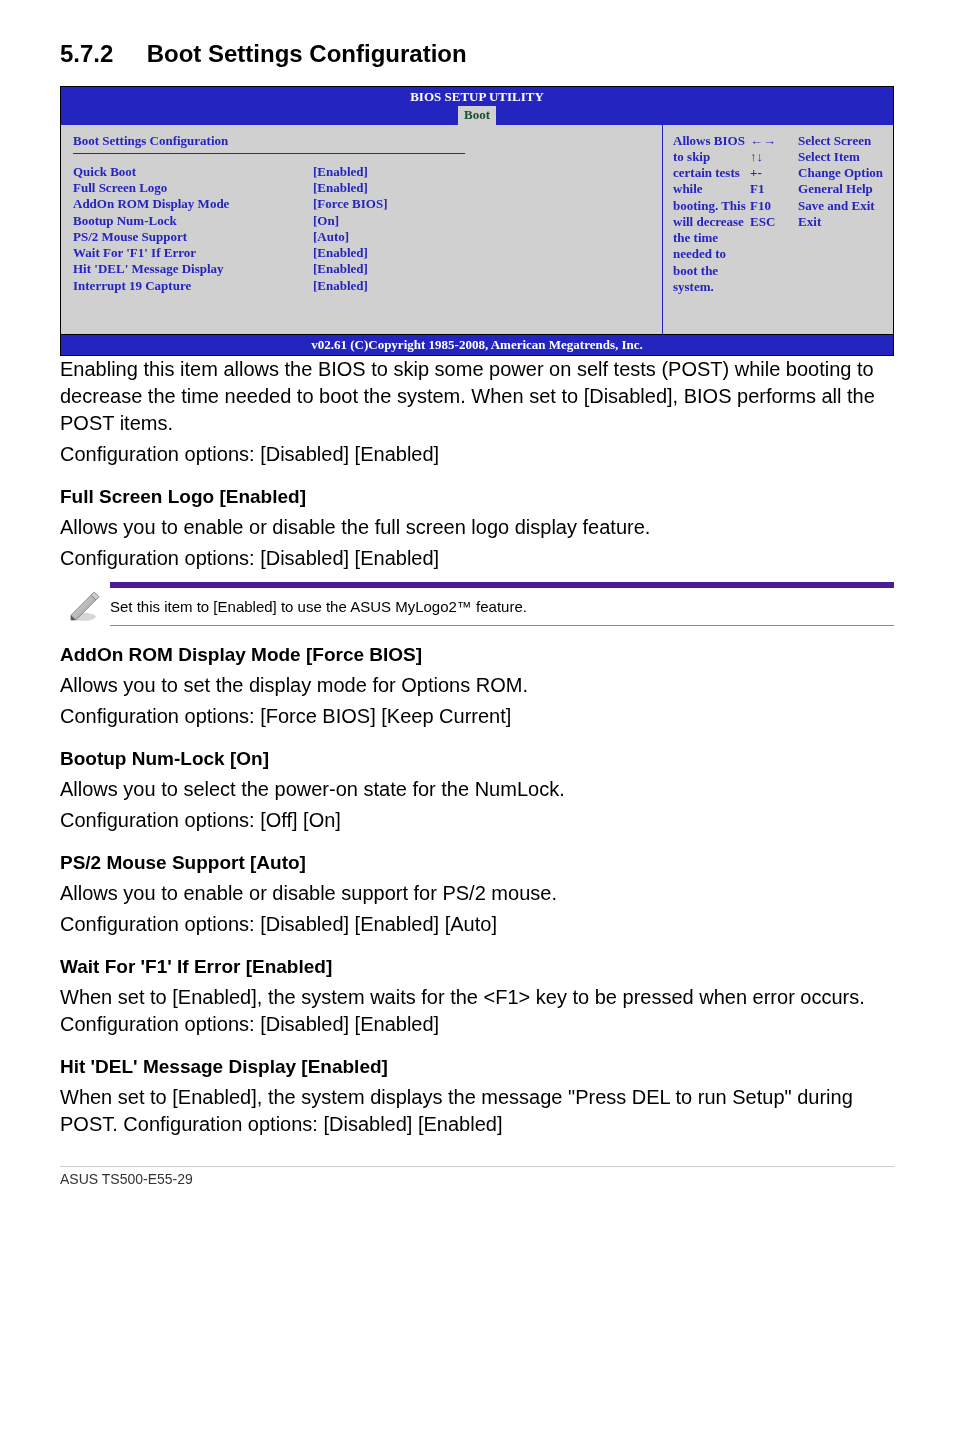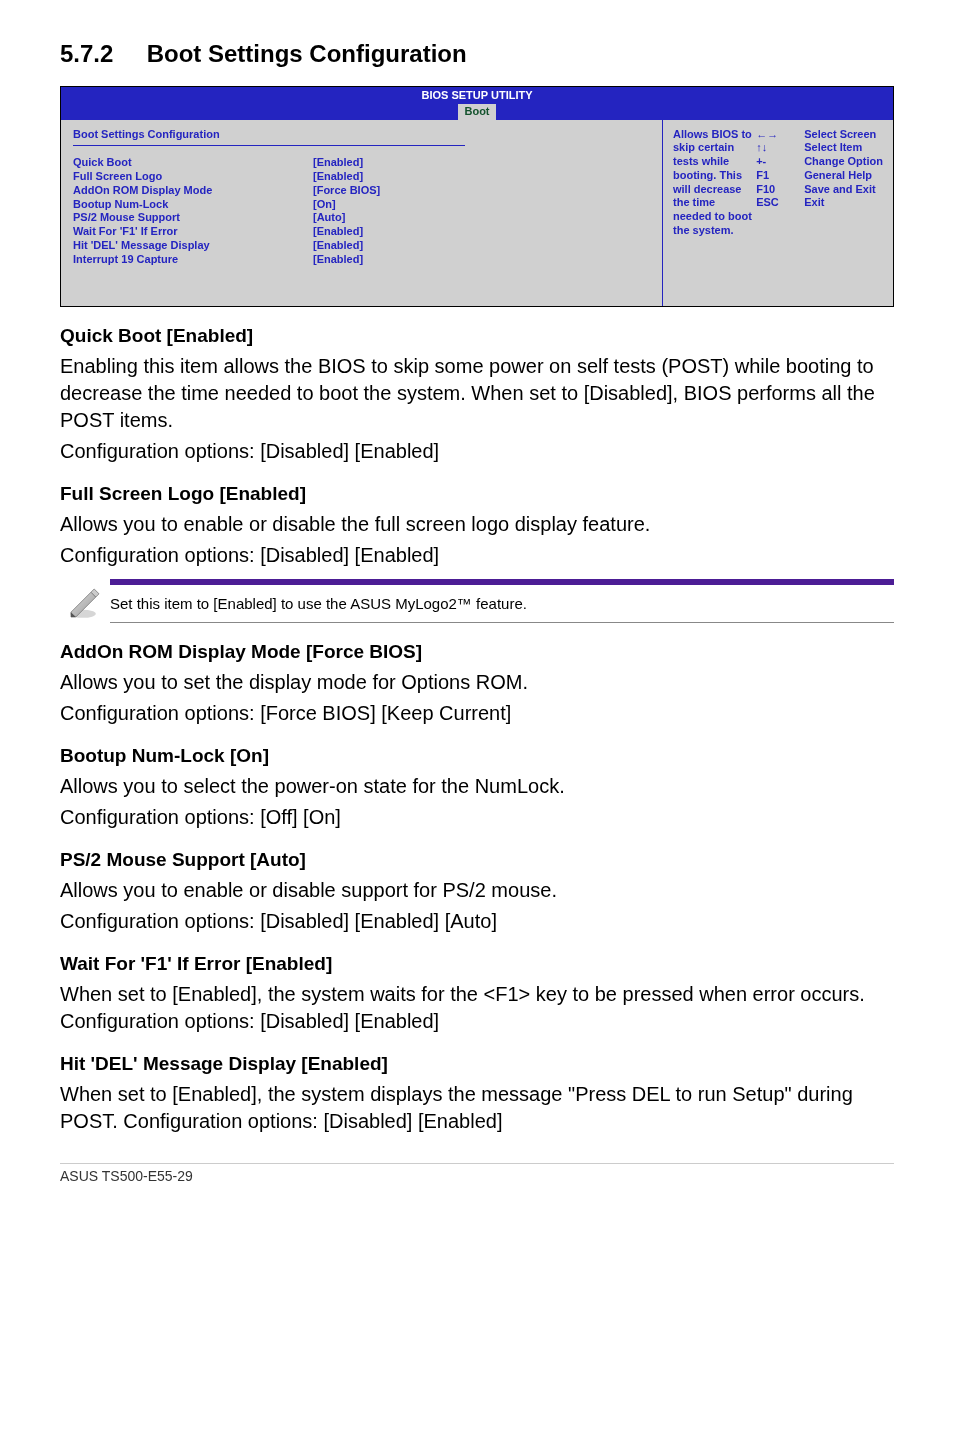--- a/index.html
+++ b/index.html
@@ -18,22 +18,22 @@
     font-weight: bold;
     margin: 0 0 18px 0;
   }
   .sec-num {
     display: inline-block;
     min-width: 80px;
   }
 
   
   .bios-box {
-    font-family: Liberation Sans, sans-serif;
-    font-size: 11px;
+    font-family: Liberation Serif, serif;
+    font-size: 13px;
     font-weight: bold;
     line-height: 1.25;
     border: 1px solid #000;
   }
   .bios-header {
     background: #2424c0;
     color: #fff;
     text-align: center;
     position: relative;
     padding: 2px 0 0 0;
@@ -231,23 +231,23 @@
             <span>Save and Exit</span>
           </div>
           <div class="bios-nav-line">
             <span class="bios-nav-key">ESC</span>
             <span>Exit</span>
           </div>
         </div>
       </div>
     </div>
 
+    <div class="bios-footer">v02.61 (C)Copyright 1985-2008, American Megatrends, Inc.</div>
   </div>
 
-  <div class="subhead">Quick Boot [Enabled]</div>
   <p class="body-text">Enabling this item allows the BIOS to skip some power on self tests (POST) while booting to decrease the time needed to boot the system. When set to [Disabled], BIOS performs all the POST items.</p>
   <p class="body-text">Configuration options: [Disabled] [Enabled]</p>
 
   <div class="subhead">Full Screen Logo [Enabled]</div>
   <p class="body-text">Allows you to enable or disable the full screen logo display feature.</p>
   <p class="body-text">Configuration options: [Disabled] [Enabled]</p>
 
   <div class="note-row">
     <div class="note-icon">
       <svg viewBox="0 0 100 100">

